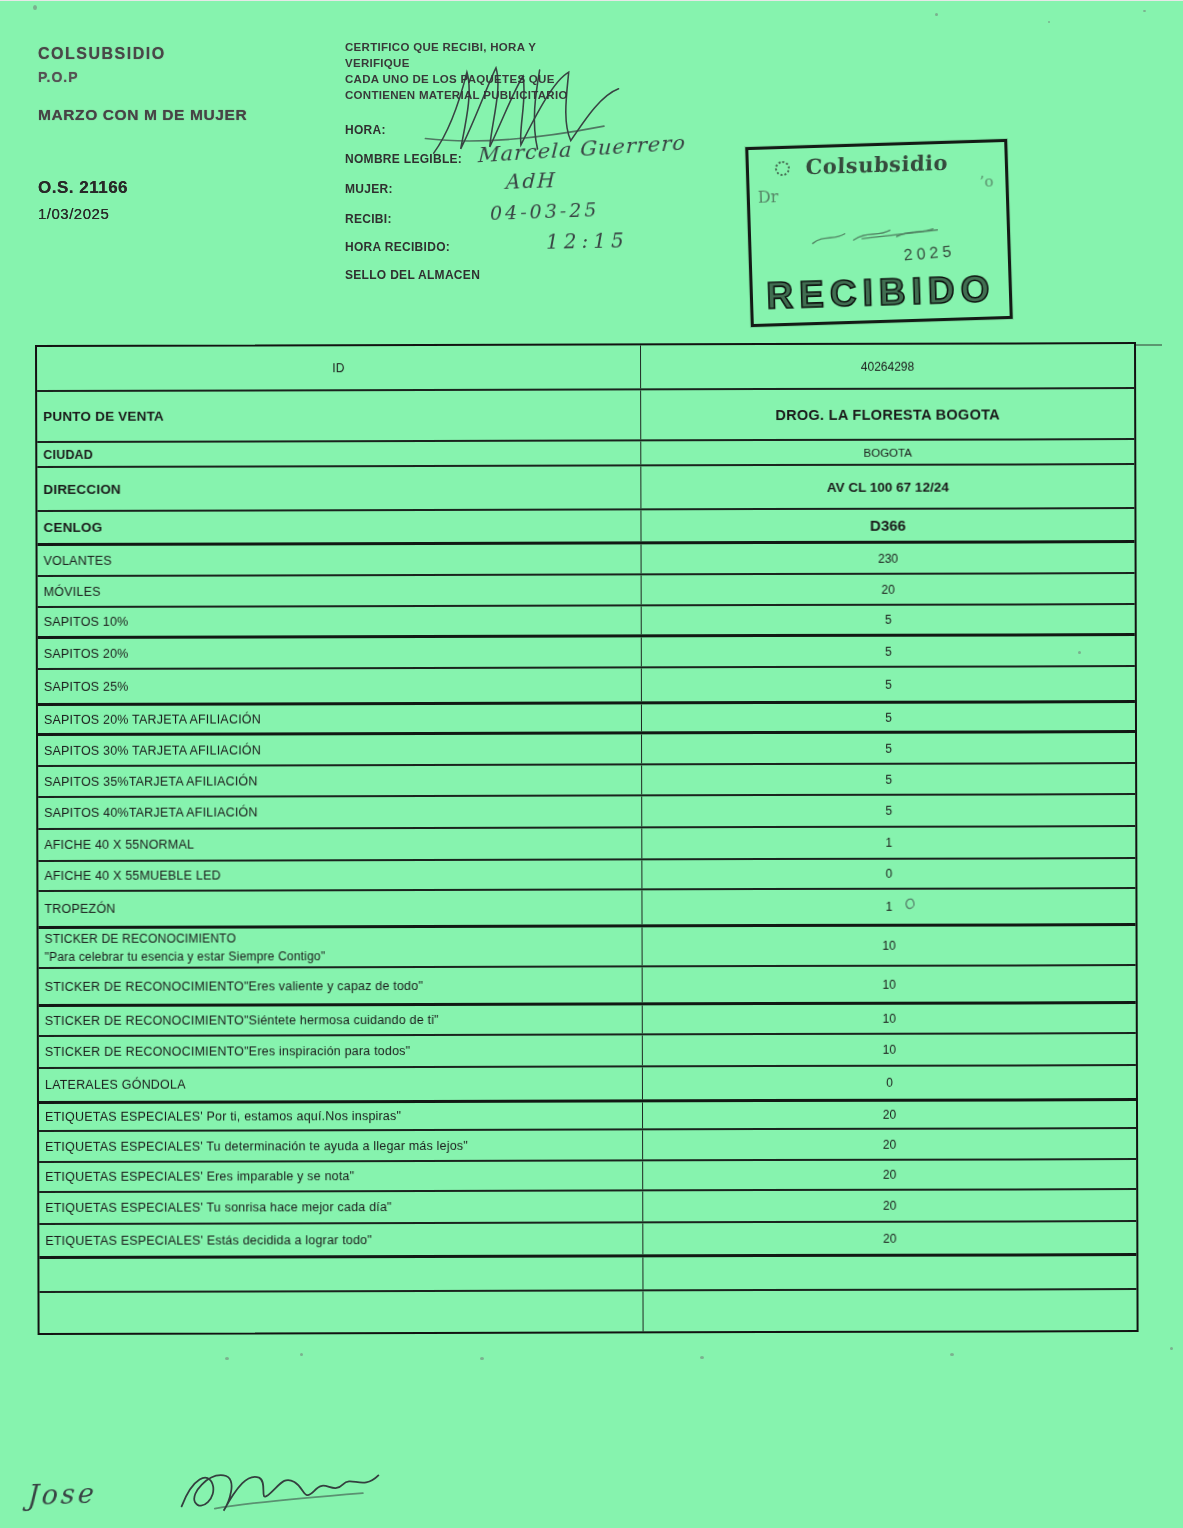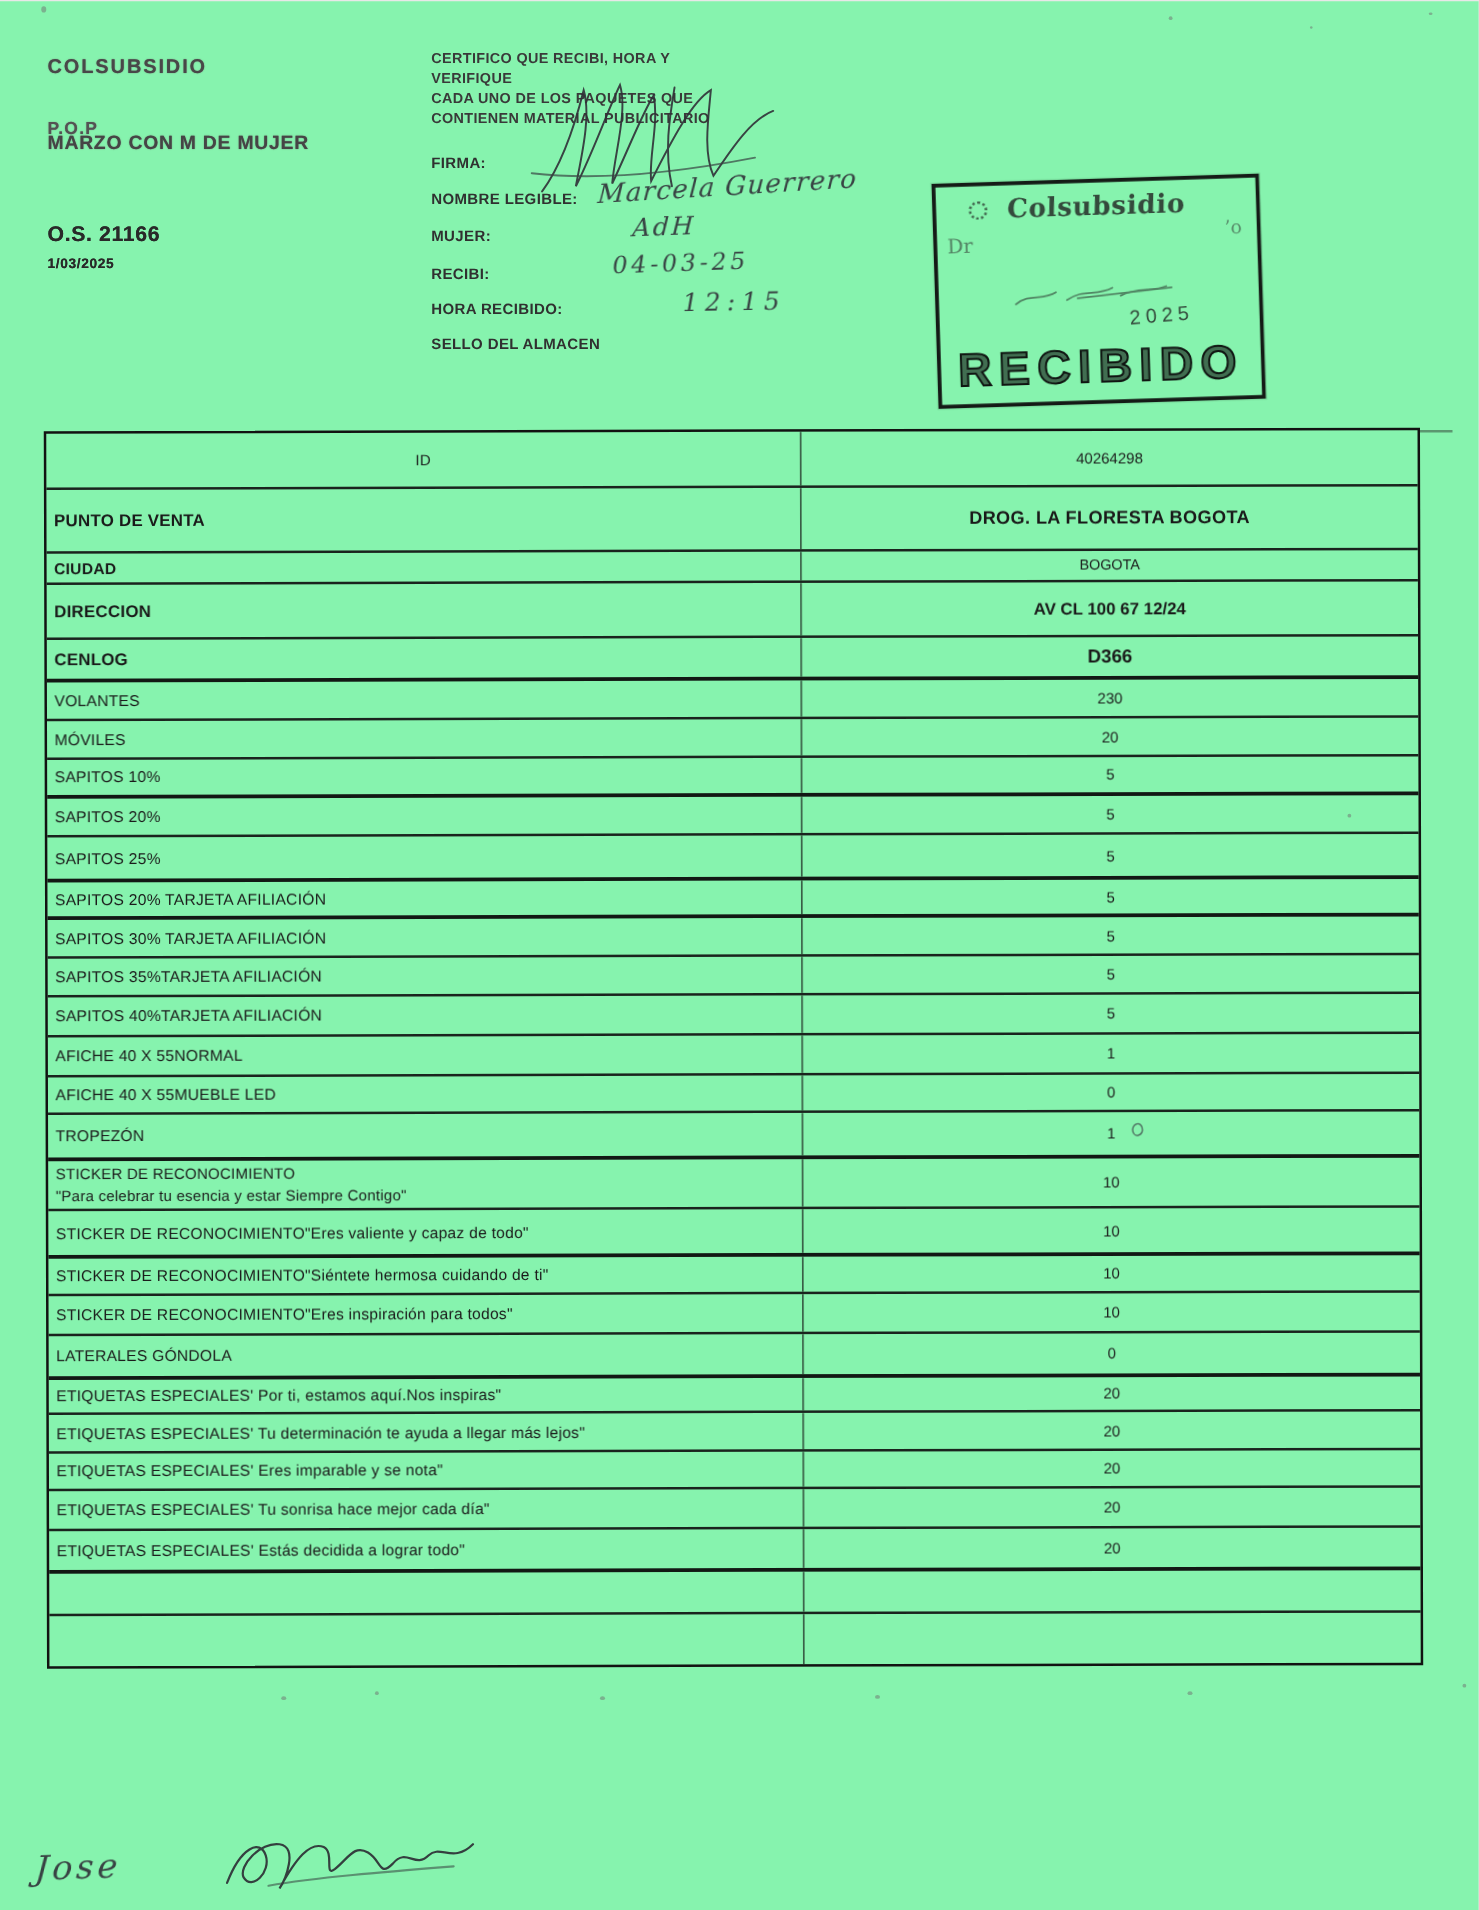--- a/index.html
+++ b/index.html
@@ -5,26 +5,26 @@
   html,body{margin:0;padding:0;background:#e8e8e8;}
   .page{position:relative;width:1183px;height:1528px;margin:1px auto;background:#86efac;
         font-family:"Liberation Sans",sans-serif;color:#1c1c1c;overflow:hidden;
         filter:contrast(1.04);}
   .ink{text-shadow:0 0 .5px currentColor;}
 
   
   .abs{position:absolute;}
   .brand{left:38px;top:44px;font-size:16px;font-weight:700;letter-spacing:1.5px;color:#4a4a4a;
          text-shadow:0 0 1px #6a6a6a;filter:blur(.25px);}
-  .ptype{left:38px;top:93px;font-size:14px;font-weight:700;letter-spacing:1px;color:#555;
+  .ptype{left:38px;top:68px;font-size:14px;font-weight:700;letter-spacing:1px;color:#555;
          text-shadow:0 0 1px #777;filter:blur(.3px);}
   .campaign{left:38px;top:105px;font-size:15.5px;font-weight:700;letter-spacing:.6px;color:#474747;
          text-shadow:0 0 1px #666;filter:blur(.25px);}
   .osnum{left:38px;top:177px;font-size:17px;font-weight:700;color:#2c2c2c;letter-spacing:.5px;}
-  .osdate{left:38px;top:204px;font-size:11px;font-weight:700;color:#2c2c2c;letter-spacing:.5px;}
+  .osdate{left:38px;top:204px;font-size:15px;font-weight:400;color:#2c2c2c;letter-spacing:.5px;}
 
   
   .certline{left:345px;width:330px;font-size:11.5px;font-weight:700;color:#3c3c3c;letter-spacing:.3px;
             filter:blur(.2px);}
   .fieldlab{left:345px;font-size:12px;font-weight:700;color:#333;letter-spacing:.3px;filter:blur(.15px);}
 
   
   .hand{font-family:"DejaVu Serif",serif;font-style:italic;color:#33333b;opacity:.9;
         filter:blur(.2px);white-space:nowrap;}
   .hw-name{left:478px;top:136px;font-size:21px;transform:rotate(-3.5deg) skewX(-7deg);letter-spacing:1px;}
@@ -93,21 +93,21 @@
   <div class="abs ptype ink">P.O.P</div>
   <div class="abs campaign ink">MARZO CON M DE MUJER</div>
   <div class="abs osnum ink">O.S. 21166</div>
   <div class="abs osdate ink">1/03/2025</div>
 
   <div class="abs certline" style="top:40px">CERTIFICO QUE RECIBI, HORA Y</div>
   <div class="abs certline" style="top:56px">VERIFIQUE</div>
   <div class="abs certline" style="top:72px">CADA UNO DE LOS PAQUETES QUE</div>
   <div class="abs certline" style="top:88px">CONTIENEN MATERIAL PUBLICITARIO</div>
 
-  <div class="abs fieldlab" style="top:122px">FIRMA:</div>
+  <div class="abs fieldlab" style="top:122px">HORA:</div>
   <div class="abs fieldlab" style="top:151px">NOMBRE LEGIBLE:</div>
   <div class="abs fieldlab" style="top:181px">MUJER:</div>
   <div class="abs fieldlab" style="top:211px">RECIBI:</div>
   <div class="abs fieldlab" style="top:239px">HORA RECIBIDO:</div>
   <div class="abs fieldlab" style="top:267px">SELLO DEL ALMACEN</div>
 
   <svg class="abs sigsvg" width="270" height="105" viewBox="0 0 260 100">
     <g stroke="#33333a" stroke-width="1.5" fill="none" stroke-linecap="round" opacity=".9">
       <path d="M18 92 C34 70 44 38 50 14 C56 34 48 66 44 88 C58 60 70 26 78 10 C84 30 74 62 72 86 C86 56 96 30 104 18 C108 40 100 66 102 84 C118 52 134 22 148 14 C146 36 142 62 150 80 C166 56 180 36 196 30"></path>
       <path d="M10 78 C60 84 120 78 182 66" opacity=".7"></path>

